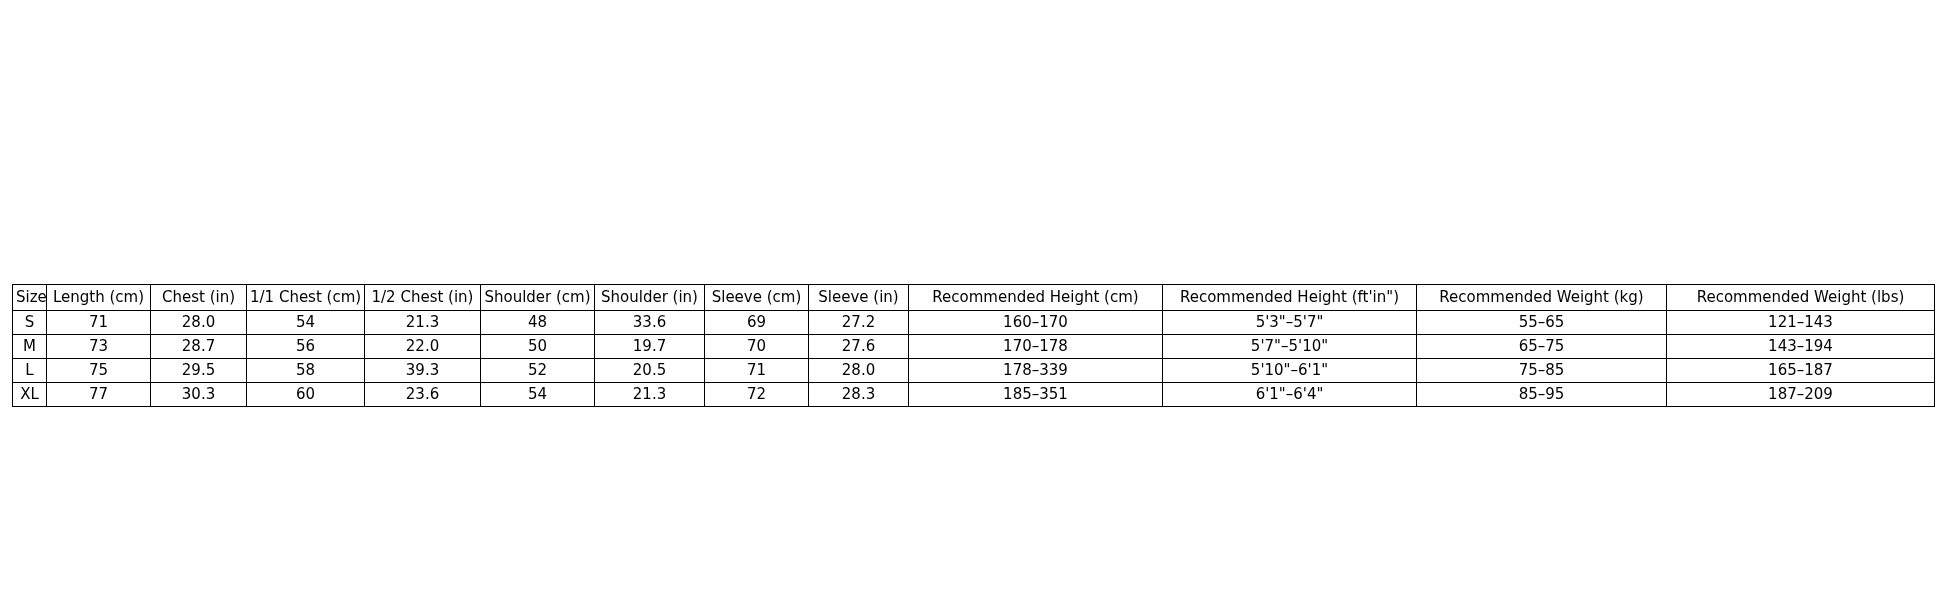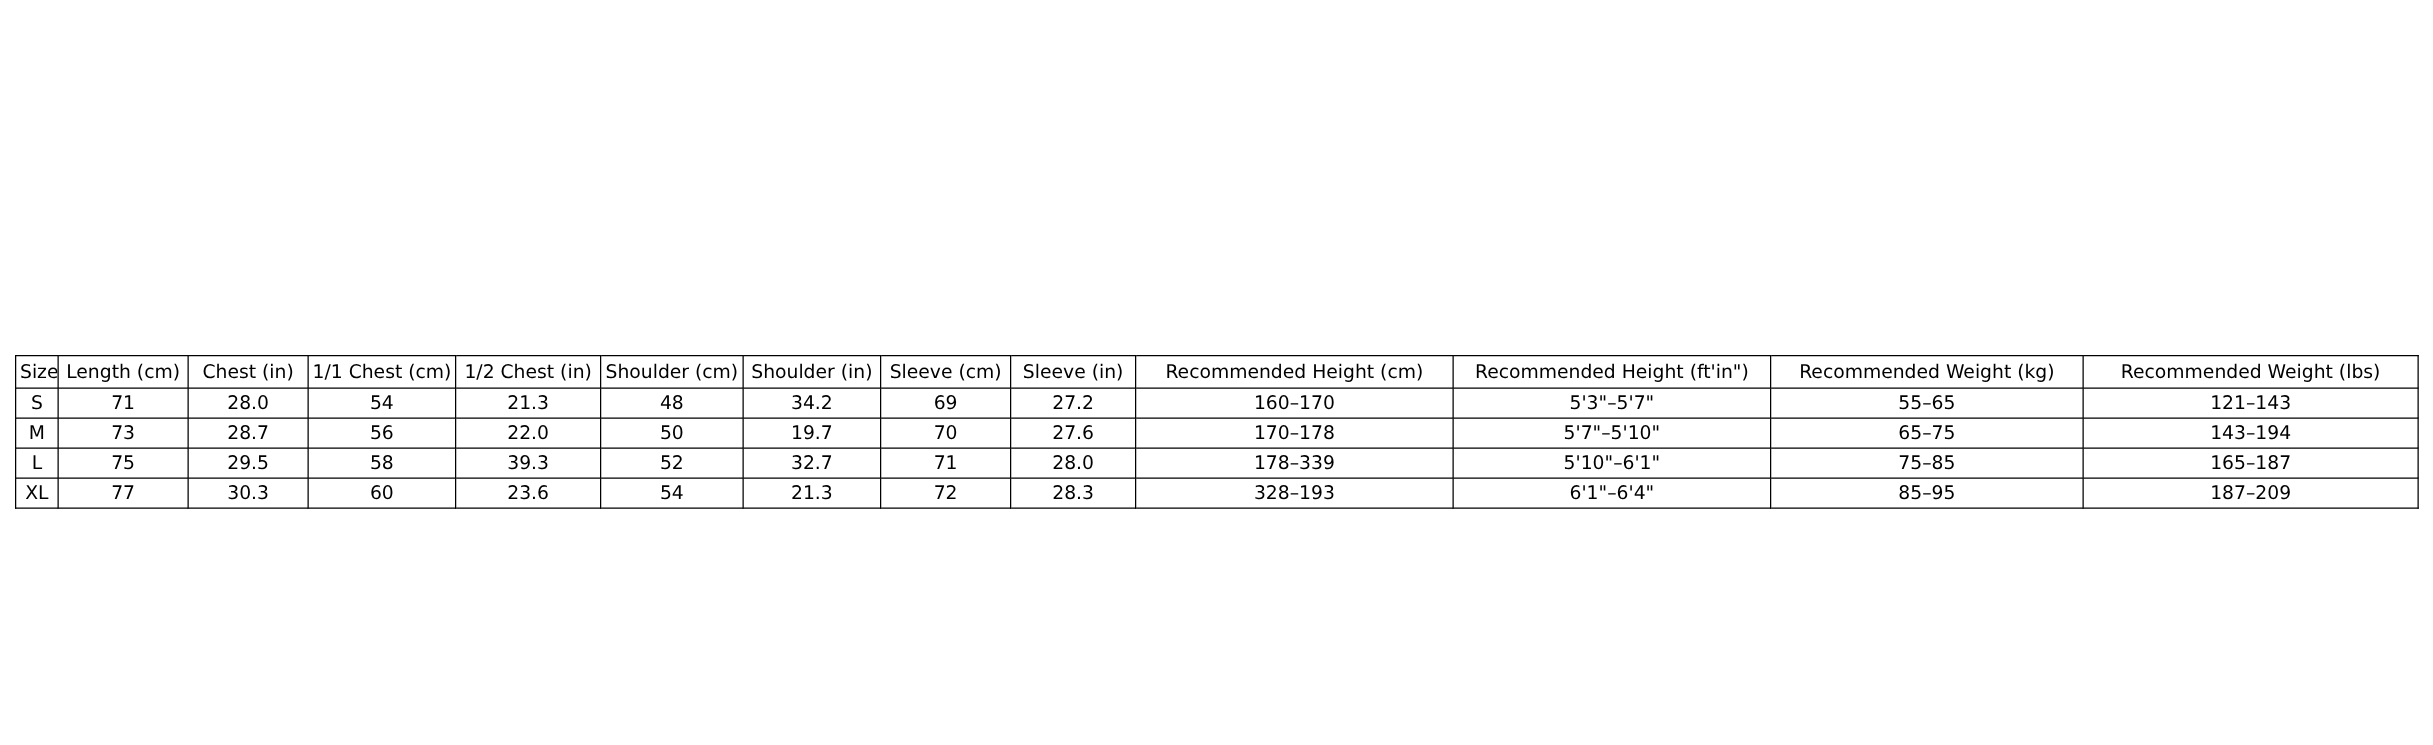--- a/index.html
+++ b/index.html
@@ -98,21 +98,21 @@
       </tr>
     </thead>
     <tbody>
       <tr>
         <td>S</td>
         <td>71</td>
         <td>28.0</td>
         <td>54</td>
         <td>21.3</td>
         <td>48</td>
-        <td>34.2</td>
+        <td>33.6</td>
         <td>69</td>
         <td>27.2</td>
         <td>160–170</td>
         <td>5'3"–5'7"</td>
         <td>55–65</td>
         <td>121–143</td>
       </tr>
       <tr>
         <td>M</td>
         <td>73</td>
@@ -128,38 +128,38 @@
         <td>65–75</td>
         <td>143–194</td>
       </tr>
       <tr>
         <td>L</td>
         <td>75</td>
         <td>29.5</td>
         <td>58</td>
         <td>39.3</td>
         <td>52</td>
-        <td>32.7</td>
+        <td>20.5</td>
         <td>71</td>
         <td>28.0</td>
         <td>178–339</td>
         <td>5'10"–6'1"</td>
         <td>75–85</td>
         <td>165–187</td>
       </tr>
       <tr>
         <td>XL</td>
         <td>77</td>
         <td>30.3</td>
         <td>60</td>
         <td>23.6</td>
         <td>54</td>
         <td>21.3</td>
         <td>72</td>
         <td>28.3</td>
-        <td>328–193</td>
+        <td>185–351</td>
         <td>6'1"–6'4"</td>
         <td>85–95</td>
         <td>187–209</td>
       </tr>
     </tbody>
   </table>
 </div>
 
 </body></html>

